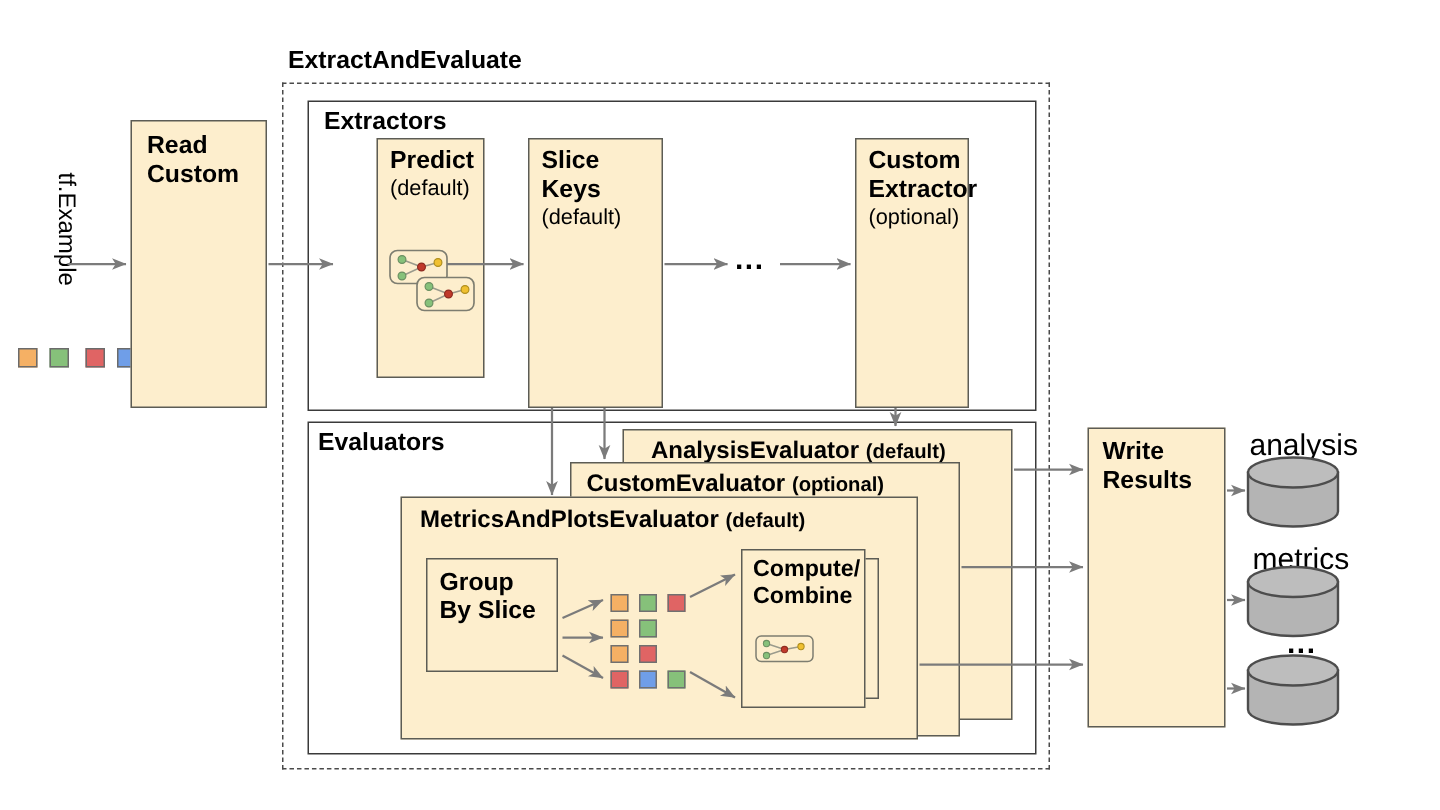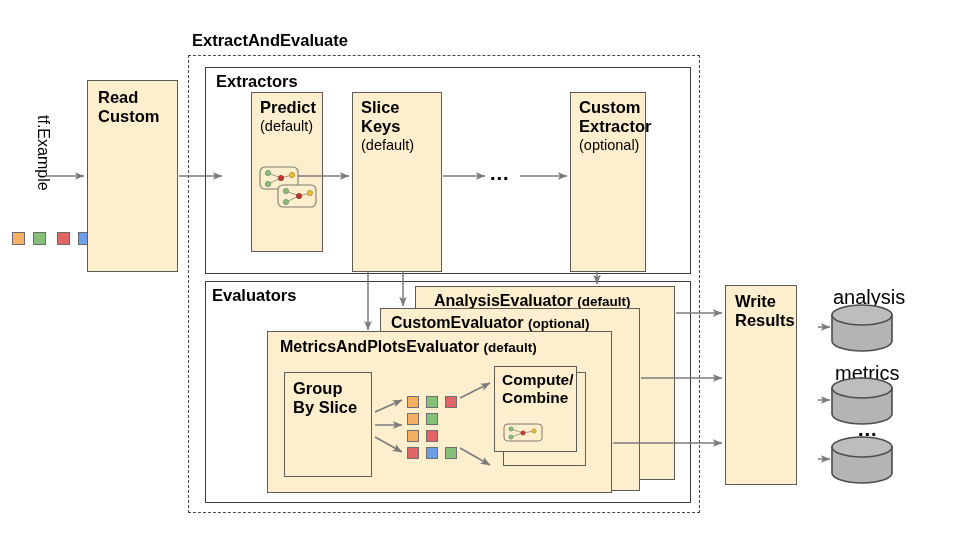--- a/index.html
+++ b/index.html
@@ -135,21 +135,21 @@
     </div>
   </div>
 
   <div class="abs evalbox" style="left:267px;top:331px;width:345px;height:162px;">
     <div class="evalhdr" style="padding:6px 0 0 12px;">
       <span>MetricsAndPlotsEvaluator</span>
       <span class="opt">(default)</span>
     </div>
   </div>
 
-  <div class="abs" style="left:284px;top:372px;width:88px;height:105px;background:#fdeecd;border:1.4px solid #5c5c55;">
+  <div class="abs" style="left:284px;top:372px;width:88px;height:76px;background:#fdeecd;border:1.4px solid #5c5c55;">
     <div style="padding:6px 0 0 8px;">
       <div class="ttl">Group</div>
       <div class="ttl">By Slice</div>
     </div>
   </div>
 
   <div style="position:absolute;left:407px;top:396px;">
 
     <div class="chip c-orange" style="left:0px;top:0px;"></div>
     <div class="chip c-green" style="left:19px;top:0px;"></div>
@@ -161,38 +161,38 @@
     <div class="chip c-orange" style="left:0px;top:34px;"></div>
     <div class="chip c-red" style="left:19px;top:34px;"></div>
 
     <div class="chip c-red" style="left:0px;top:51px;"></div>
     <div class="chip c-blue" style="left:19px;top:51px;"></div>
     <div class="chip c-green" style="left:38px;top:51px;"></div>
   </div>
 
   <div class="abs" style="left:503px;top:372px;width:83px;height:94px;background:#fdeecd;border:1.4px solid #5c5c55;"></div>
 
-  <div class="abs" style="left:494px;top:366px;width:83px;height:86px;background:#fdeecd;border:1.4px solid #5c5c55;">
+  <div class="abs" style="left:494px;top:366px;width:83px;height:106px;background:#fdeecd;border:1.4px solid #5c5c55;">
     <div style="padding:4px 0 0 7px;">
       <div class="ttl" style="font-size:15.5px;line-height:18px;">Compute/</div>
       <div class="ttl" style="font-size:15.5px;line-height:18px;">Combine</div>
     </div>
     <svg style="position:absolute;left:8px;top:56px;" width="42" height="20" viewBox="0 0 42 20">
       <rect x="1" y="1" width="38" height="17" rx="3.5" ry="3.5" fill="none" stroke="#7d7d70" stroke-width="1"></rect>
       <line x1="8" y1="6" x2="20" y2="10" stroke="#9a9a8c" stroke-width="0.9"></line>
       <line x1="8" y1="14" x2="20" y2="10" stroke="#9a9a8c" stroke-width="0.9"></line>
       <line x1="20" y1="10" x2="31" y2="8" stroke="#9a9a8c" stroke-width="0.9"></line>
       <circle cx="8" cy="6" r="2.1" fill="#86c17a" stroke="#6b8f62" stroke-width="0.7"></circle>
       <circle cx="8" cy="14" r="2.1" fill="#86c17a" stroke="#6b8f62" stroke-width="0.7"></circle>
       <circle cx="20" cy="10" r="2.1" fill="#c0392b" stroke="#8e2b20" stroke-width="0.7"></circle>
       <circle cx="31" cy="8" r="2.1" fill="#f0c030" stroke="#b08f1e" stroke-width="0.7"></circle>
     </svg>
   </div>
 
-  <div class="abs box" style="left:725px;top:285px;width:72px;height:200px;">
+  <div class="abs box" style="left:725px;top:285px;width:92px;height:200px;">
     <div class="pad" style="padding:6px 0 0 9px;">
       <div class="ttl">Write</div>
       <div class="ttl">Results</div>
     </div>
   </div>
 
   <div class="abs cap" style="left:833px;top:286px;">analysis</div>
   <div class="abs cap" style="left:835px;top:362px;">metrics</div>
   <div class="abs dots" style="left:858px;top:418px;">...</div>
 

